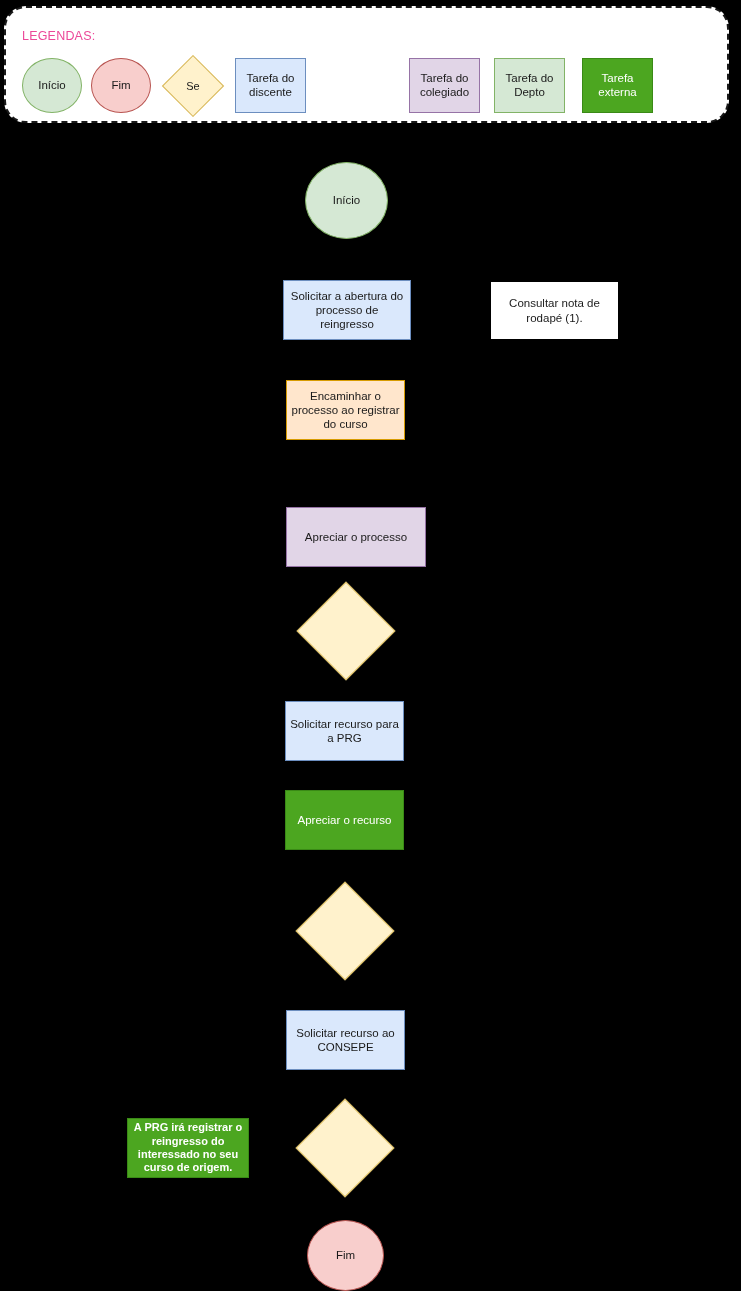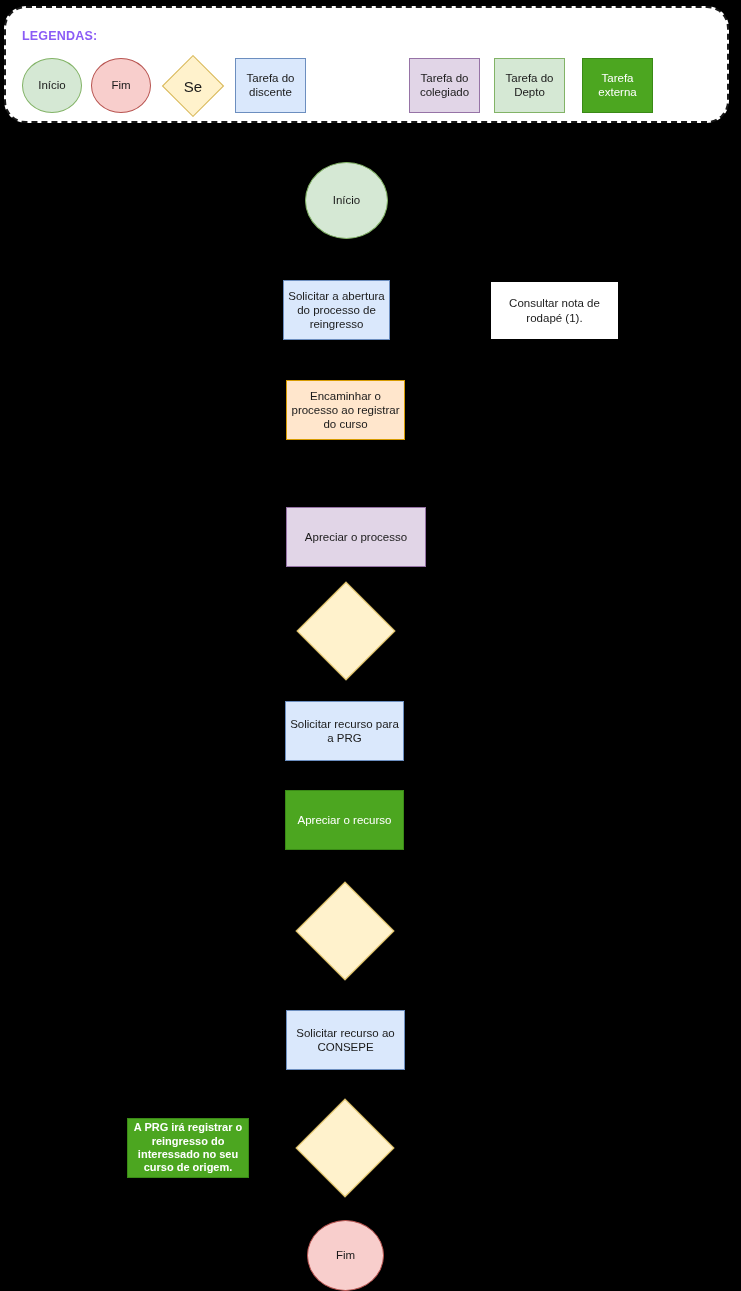--- a/index.html
+++ b/index.html
@@ -26,22 +26,22 @@
     background: #ffffff;
     border: 2px dashed #1a1a1a;
     border-radius: 22px;
     box-sizing: border-box;
   }
   #legend-title {
     position: absolute;
     left: 16px;
     top: 21px;
     font-size: 12.5px;
-    font-weight: bold;
-    color: #8b5cf6;
+    font-weight: normal;
+    color: #ec4899;
     letter-spacing: 0.2px;
   }
   .legend-row {
     position: absolute;
     left: 0;
     top: 47px;
     width: 100%;
     height: 60px;
   }
   .lg-item {
@@ -76,21 +76,21 @@
   }
   .lg-diamond-label {
     position: absolute;
     left: 0;
     top: 0;
     width: 60px;
     height: 60px;
     display: flex;
     align-items: center;
     justify-content: center;
-    font-size: 15px;
+    font-size: 11px;
     color: #1a1a1a;
   }
 
   
   .node {
     position: absolute;
     box-sizing: border-box;
     display: flex;
     align-items: center;
     justify-content: center;
@@ -160,21 +160,21 @@
 
   </div>
 </div>
 
 <div id="flow-canvas">
 
   <div class="node node-circle" style="left:305px; top:162px; width:83px; height:77px; background:#d5e8d4; border:1px solid #82b366;">
     <span>Início</span>
   </div>
 
-  <div class="node" style="left:283px; top:280px; width:107px; height:60px; background:#dae8fc; border:1px solid #6c8ebf;">
+  <div class="node" style="left:283px; top:280px; width:128px; height:60px; background:#dae8fc; border:1px solid #6c8ebf;">
     <span>Solicitar a abertura do processo de reingresso</span>
   </div>
 
   <div class="node white-note" style="left:490px; top:281px; width:129px; height:59px;">
     <span>Consultar nota de rodapé (1).</span>
   </div>
 
   <div class="node" style="left:286px; top:380px; width:119px; height:60px; background:#ffe6cc; border:1px solid #d79b00;">
     <span>Encaminhar o processo ao registrar do curso</span>
   </div>

